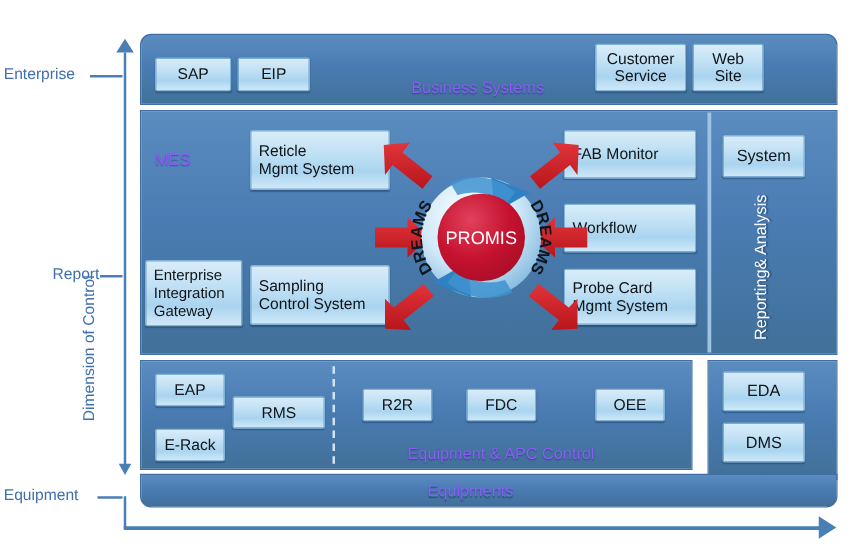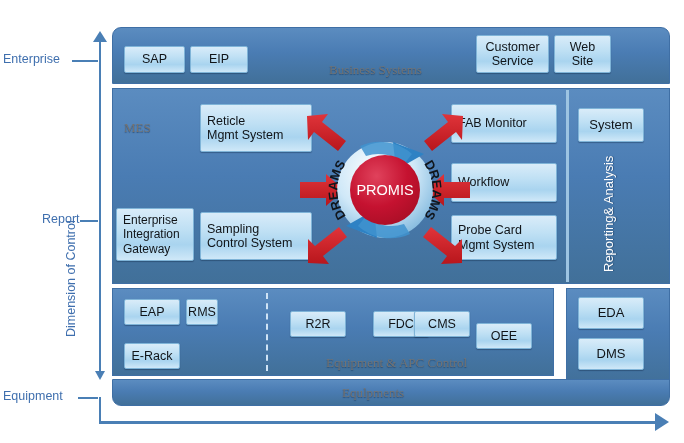--- a/index.html
+++ b/index.html
@@ -69,25 +69,24 @@
     position:absolute;
     background:linear-gradient(180deg,#5b8cc0 0%,#4a7cb3 45%,#417099 100%);
     border:1px solid #3f6fa5;
     box-sizing:border-box;
   }
   .panel-round-top{border-radius:9px 9px 0 0;}
   .panel-round-bottom{border-radius:0 0 9px 9px;}
 
   .panel-caption{
     position:absolute;
-    color:#737373;
+    color:#8b5cf6;
     font-size:13px;
     white-space:nowrap;
     text-shadow:0 1px 1px rgba(20,50,85,.55);
-    font-family:Liberation Serif, serif;
   }
 
   .vcaption{
     position:absolute;
     color:#ffffff;
     font-size:13px;
     white-space:nowrap;
     transform-origin:0 0;
     transform:rotate(-90deg);
     text-shadow:0 1px 1px rgba(20,50,85,.55);
@@ -251,24 +250,23 @@
   <div class="box b13" style="left:578px;top:297px;width:66px;height:32px;">EDA</div>
   <div class="box b13" style="left:578px;top:338px;width:66px;height:32px;">DMS</div>
 
   <div class="panel" style="left:112px;top:288px;width:442px;height:88px;"></div>
 
   <div class="dashed" style="left:266px;top:293px;height:78px;"></div>
 
   <div class="panel-caption" style="left:326px;top:355px;">Equipment &amp; APC Control</div>
 
   <div class="box" style="left:124px;top:299px;width:56px;height:26px;">EAP</div>
-  <div class="box" style="left:186px;top:299px;width:32px;height:26px;">RMS</div>
+  <div class="box" style="left:186px;top:317px;width:74px;height:26px;">RMS</div>
   <div class="box" style="left:124px;top:343px;width:56px;height:26px;">E-Rack</div>
 
   <div class="box" style="left:290px;top:311px;width:56px;height:26px;">R2R</div>
   <div class="box" style="left:352px;top:311px;width:56px;height:26px;margin-left:21px;">FDC</div>
-  <div class="box" style="left:414px;top:311px;width:56px;height:26px;">CMS</div>
-  <div class="box" style="left:476px;top:311px;width:56px;height:26px;margin-top:12px;">OEE</div>
+  <div class="box" style="left:476px;top:311px;width:56px;height:26px;">OEE</div>
 
   <div class="panel panel-round-bottom" style="left:112px;top:379px;width:558px;height:27px;"></div>
   <div class="panel-caption" style="left:342px;top:385px;">Equlpments</div>
 
 </div>
 
 </body></html>

